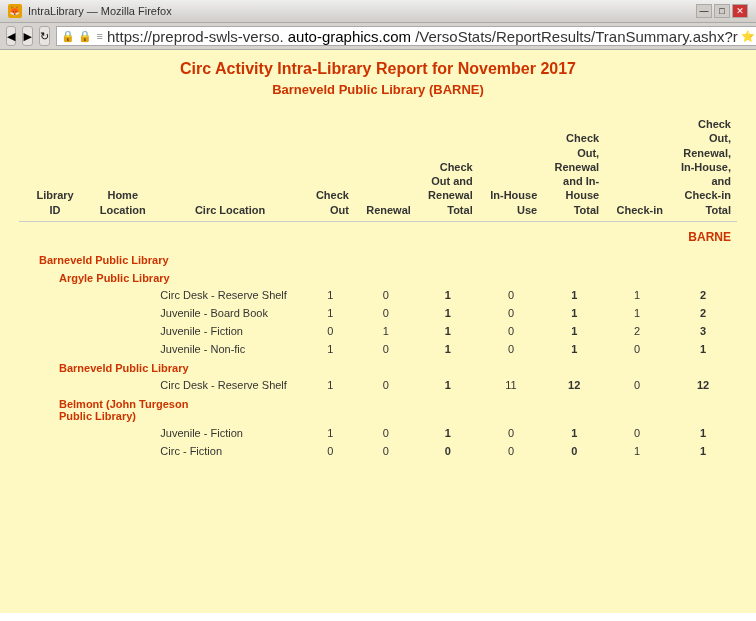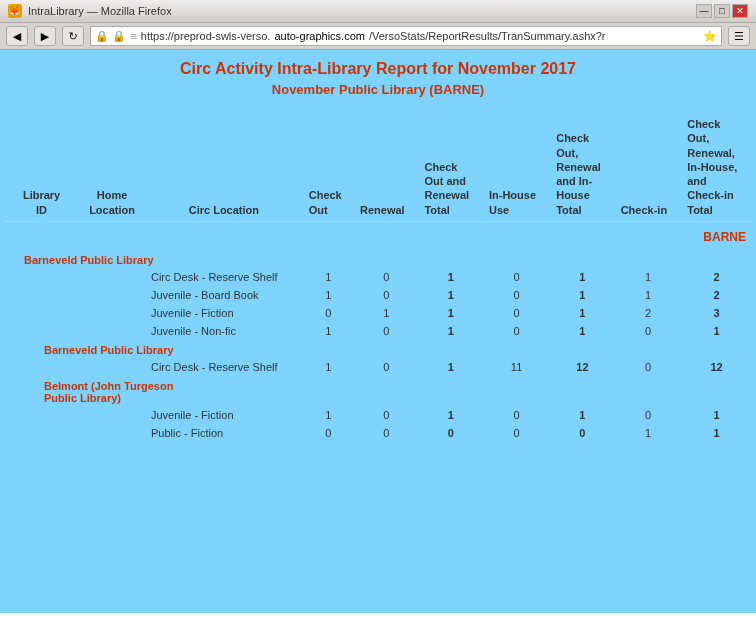--- a/index.html
+++ b/index.html
@@ -84,34 +84,34 @@
       height: 20px;
       border: 1px solid #aaa;
       background: white;
       padding: 0 4px;
       font-size: 11px;
       display: flex;
       align-items: center;
       gap: 4px;
     }
     .address-text {
-      font-size: 11px;
+      font-size: 15px;
       color: #333;
       overflow: hidden;
       white-space: nowrap;
     }
     .address-bold { font-weight: normal; color: #000; }
 
     
     .page-content {
-      background: #7dd3fc;
+      background: #fef9c3;
       height: calc(621px - 58px);
       overflow-y: auto;
       overflow-x: hidden;
-      padding: 10px 4px;
+      padding: 10px 19px;
       position: relative;
     }
 
     
     .page-content::-webkit-scrollbar { width: 14px; }
     .page-content::-webkit-scrollbar-track { background: #f0f0f0; border-left: 1px solid #ccc; }
     .page-content::-webkit-scrollbar-thumb { background: #c0c0c0; border: 1px solid #aaa; }
 
     .report-title {
       text-align: center;
@@ -136,21 +136,21 @@
     .report-table th {
       padding: 4px 6px;
       text-align: center;
       vertical-align: bottom;
       font-weight: bold;
       color: #333;
       border-bottom: 1px solid #ccc;
       line-height: 1.3;
     }
     .report-table th.num-col {
-      text-align: left;
+      text-align: right;
     }
     .report-table td {
       padding: 3px 6px;
       vertical-align: middle;
     }
     .report-table td.num-col {
       text-align: center;
     }
 
     .section-header td {
@@ -212,21 +212,21 @@
         <span class="address-text address-bold">auto-graphics.com</span>
         <span class="address-text">/VersoStats/ReportResults/TranSummary.ashx?r</span>
       <span style="margin-left:auto;font-size:11px;color:#888;">⭐</span>
     </div>
     <div class="nav-btn">☰</div>
   </div>
 </div>
 
 <div class="page-content">
   <div class="report-title">Circ Activity Intra-Library Report for November 2017</div>
-  <div class="report-subtitle">November Public Library (BARNE)</div>
+  <div class="report-subtitle">Barneveld Public Library (BARNE)</div>
 
   <table class="report-table">
     <thead>
       <tr>
         <th>Library<br>ID</th>
         <th>Home<br>Location</th>
         <th>Circ Location</th>
         <th class="num-col">Check<br>Out</th>
         <th class="num-col">Renewal</th>
         <th class="num-col">Check<br>Out and<br>Renewal<br>Total</th>
@@ -236,20 +236,23 @@
         <th class="num-col">Check<br>Out,<br>Renewal,<br>In-House,<br>and<br>Check-in<br>Total</th>
       </tr>
     </thead>
     <tbody id="table-body">
     <tr class="section-header">
           <td colspan="10">BARNE</td>
         </tr>
         <tr class="group-header">
           <td colspan="10">Barneveld Public Library</td>
         </tr>
+        <tr class="subgroup-header">
+          <td colspan="10">Argyle Public Library</td>
+        </tr>
         <tr class="data-row">
           <td></td>
           <td></td>
           <td>Circ Desk - Reserve Shelf</td>
           <td class="num-col">1</td>
           <td class="num-col">0</td>
           <td class="num-col"><strong>1</strong></td>
           <td class="num-col">0</td>
           <td class="num-col"><strong>1</strong></td>
           <td class="num-col">1</td>
@@ -317,21 +320,21 @@
           <td class="num-col">0</td>
           <td class="num-col"><strong>1</strong></td>
           <td class="num-col">0</td>
           <td class="num-col"><strong>1</strong></td>
           <td class="num-col">0</td>
           <td class="num-col"><strong>1</strong></td>
         </tr>
         <tr class="data-row">
           <td></td>
           <td></td>
-          <td>Public - Fiction</td>
+          <td>Circ - Fiction</td>
           <td class="num-col">0</td>
           <td class="num-col">0</td>
           <td class="num-col"><strong>0</strong></td>
           <td class="num-col">0</td>
           <td class="num-col"><strong>0</strong></td>
           <td class="num-col">1</td>
           <td class="num-col"><strong>1</strong></td>
         </tr>
       </tbody>
   </table>

